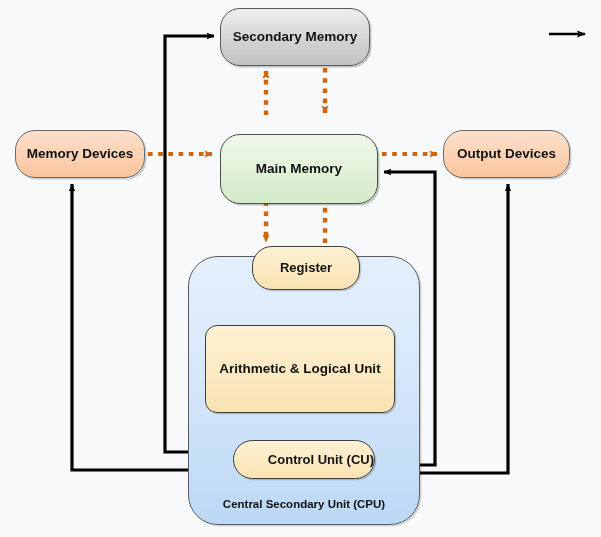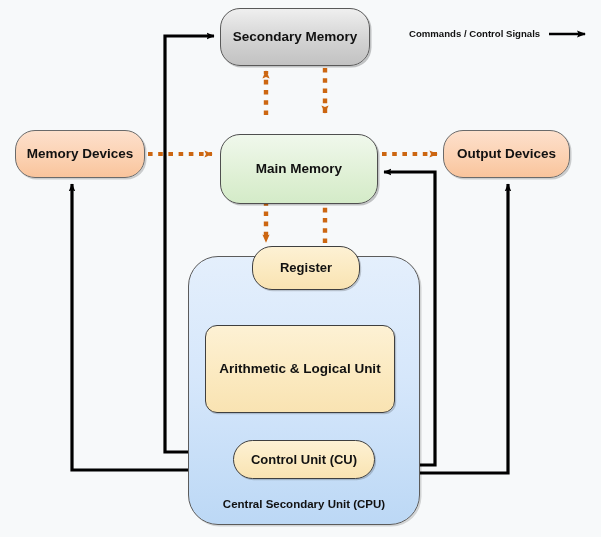--- a/index.html
+++ b/index.html
@@ -83,20 +83,21 @@
     z-index:6;
     box-shadow:1.2px 1.2px 0 rgba(0,0,0,.18);
   }
   .n-cu{
     left:233px;top:440px;width:142px;height:39px;
     font-size:13px;
     background:linear-gradient(180deg,#fdf1d4 0%,#fbe9bf 60%,#f9e3b2 100%);
     border-color:#3f3f3f;
     z-index:8;
     box-shadow:1.2px 1.2px 0 rgba(0,0,0,.18);
+    justify-content:flex-end;
   }
   .legend{
     position:absolute;left:409px;top:26px;width:186px;
     z-index:7;
   }
   .legend-row{
     display:flex;align-items:center;
     height:15px;margin-bottom:3px;
     font-size:9.6px;font-weight:bold;color:#111;
     white-space:nowrap;
@@ -206,21 +207,20 @@
       <span class="alu-l2">Arithmetic &amp; Logical Unit</span>
     </span>
   </div>
 
   <div class="node n-cu">
     <span>Control Unit (CU)</span>
   </div>
 
   <div class="legend">
     <div class="legend-row">
-      <span class="legend-label">Commands / Control Signals</span>
       <svg class="legend-art" width="48" height="12" viewBox="0 0 48 12">
         <defs>
           <marker id="lg-black" markerWidth="10" markerHeight="10" refX="8" refY="4" orient="auto" markerUnits="userSpaceOnUse">
             <path d="M0,0.4 L9,4 L0,7.6 L1.6,4 Z" fill="#000"></path>
           </marker>
         </defs>
         <line x1="2" y1="6" x2="38" y2="6" stroke="#000" stroke-width="2.6" stroke-linecap="butt" marker-end="url(#lg-black)"></line>
       </svg>
     </div>
   </div>

